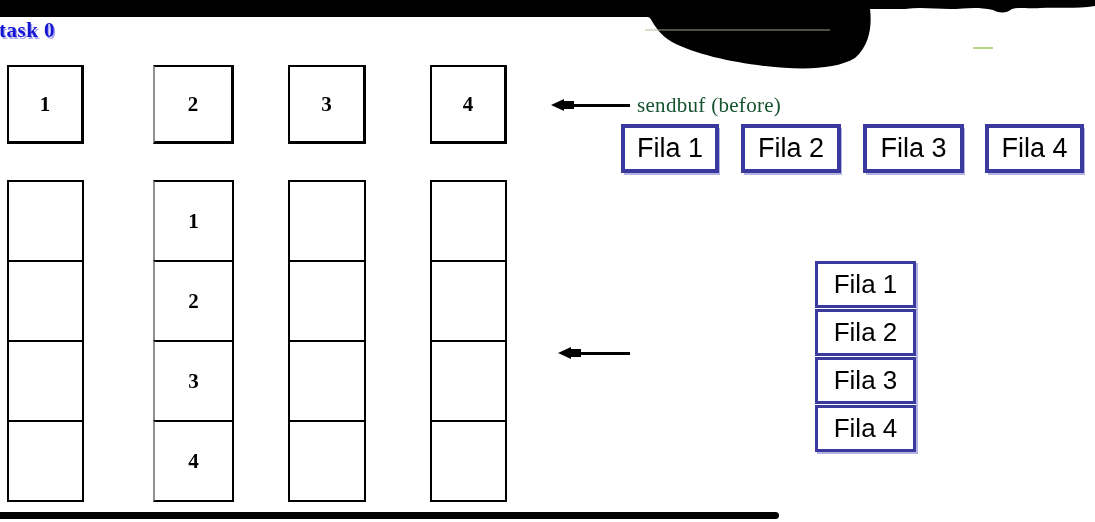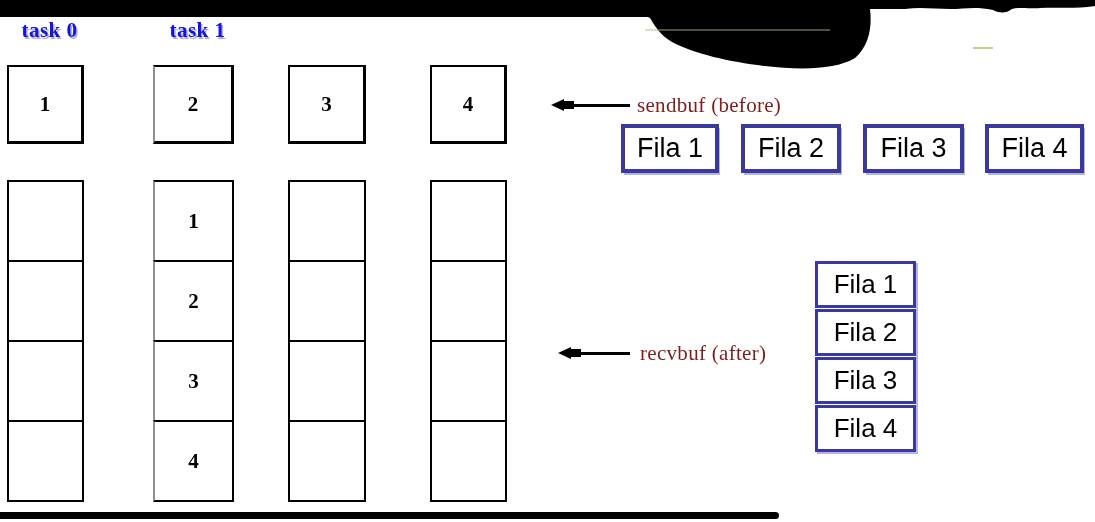--- a/index.html
+++ b/index.html
@@ -9,21 +9,21 @@
   }
   
   .top-decor{position:absolute;left:0;top:0;width:1095px;height:80px;display:block;}
   .bottom-bar{position:absolute;left:0;top:512px;width:779px;height:7px;background:#000;border-radius:0 4px 4px 0;}
   .dash{position:absolute;height:2px;}
   .dash-olive{left:645px;top:29px;width:185px;background:rgba(170,180,135,0.45);}
   .dash-green{left:973px;top:47px;width:20px;background:#a8cc66;opacity:.8;}
 
   
   .task-label{
-    position:absolute;top:18px;height:24px;text-align:center;
+    position:absolute;top:18px;height:24px;
     font-weight:bold;font-size:21px;color:#1515d6;
     text-shadow:1.5px 1.5px 0 #a9a9f0;letter-spacing:.5px;
   }
   .tl0{left:-1px;width:101px;} .tl1{left:145px;width:105px;}
   .tl2{left:280px;width:102px;} .tl3{left:422px;width:101px;}
 
   
   .sendbox{
     position:absolute;top:65px;height:79px;box-sizing:border-box;
     border-style:solid;border-color:#000;border-width:2px 3px 3px 2px;background:#fff;
@@ -45,21 +45,21 @@
   }
   .cell:first-child{margin-top:0;}
   .c1 .cell{border-left-color:#909090;}
 
   
   .arrow-head{position:absolute;width:0;height:0;
     border-top:6px solid transparent;border-bottom:6px solid transparent;
     border-right:13px solid #000;}
   .arrow-square{position:absolute;width:10px;height:8px;background:#000;}
   .arrow-line{position:absolute;height:3px;background:#000;}
-  .annotation{position:absolute;font-size:21px;color:#7f1d1d;white-space:nowrap;letter-spacing:.3px;}
+  .annotation{position:absolute;font-size:21px;color:#14532d;white-space:nowrap;letter-spacing:.3px;}
 
   
   .fila-box{
     position:absolute;top:124px;height:49px;box-sizing:border-box;
     border:4px solid #3a3a9e;background:#fff;
     box-shadow:2px 3px 0 -1px #b4b3e2;
     display:flex;align-items:center;justify-content:center;
     font-family:"Liberation Sans",sans-serif;font-size:27px;color:#000;
   }
   .fr0{left:621px;width:98px;} .fr1{left:741px;width:100px;}
@@ -85,21 +85,20 @@
       C1075,9 1058,7 1040,8 C1025,9 1020,7 1012,9 C1006,14 998,13 993,10
       C975,6 965,9 950,9 C935,9 920,7 905,9 L870,9
       C872,25 870,45 855,58 C835,70 800,70 765,66 C730,62 695,54 672,42
       C660,35 655,26 650,18 L648,17 L0,17 Z"></path>
   </svg>
   <div class="dash dash-olive"></div>
   <div class="dash dash-green"></div>
   <div class="bottom-bar"></div>
 
   <div class="task-label tl0">task 0</div>
-  <div class="task-label tl1">task 1</div>
 
   <div class="sendbox sb0">
       <span>1</span>
     </div>
   <div class="sendbox sb1">
       <span>2</span>
     </div>
   <div class="sendbox sb2">
       <span>3</span>
     </div>
@@ -133,21 +132,20 @@
   </div>
 
   <div class="arrow-head" style="left:551px;top:99px;"></div>
   <div class="arrow-square" style="left:564px;top:101px;"></div>
   <div class="arrow-line" style="left:566px;top:104px;width:64px;"></div>
   <div class="annotation" style="left:637px;top:93px;">sendbuf (before)</div>
 
   <div class="arrow-head" style="left:558px;top:347px;"></div>
   <div class="arrow-square" style="left:571px;top:349px;"></div>
   <div class="arrow-line" style="left:573px;top:352px;width:57px;"></div>
-  <div class="annotation" style="left:640px;top:341px;">recvbuf (after)</div>
 
   <div class="fila-box fr0">Fila 1</div>
   <div class="fila-box fr1">Fila 2</div>
   <div class="fila-box fr2">Fila 3</div>
   <div class="fila-box fr3">Fila 4</div>
 
   <div class="fila-stack">
     <div class="fila-cell">Fila 1</div>
     <div class="fila-cell">Fila 2</div>
     <div class="fila-cell">Fila 3</div>

